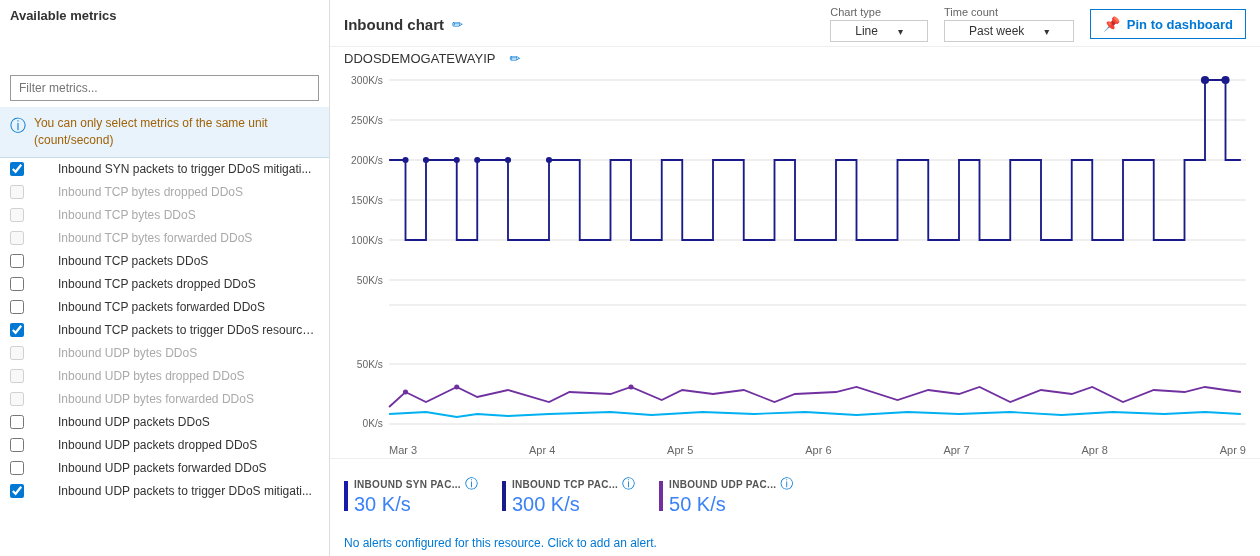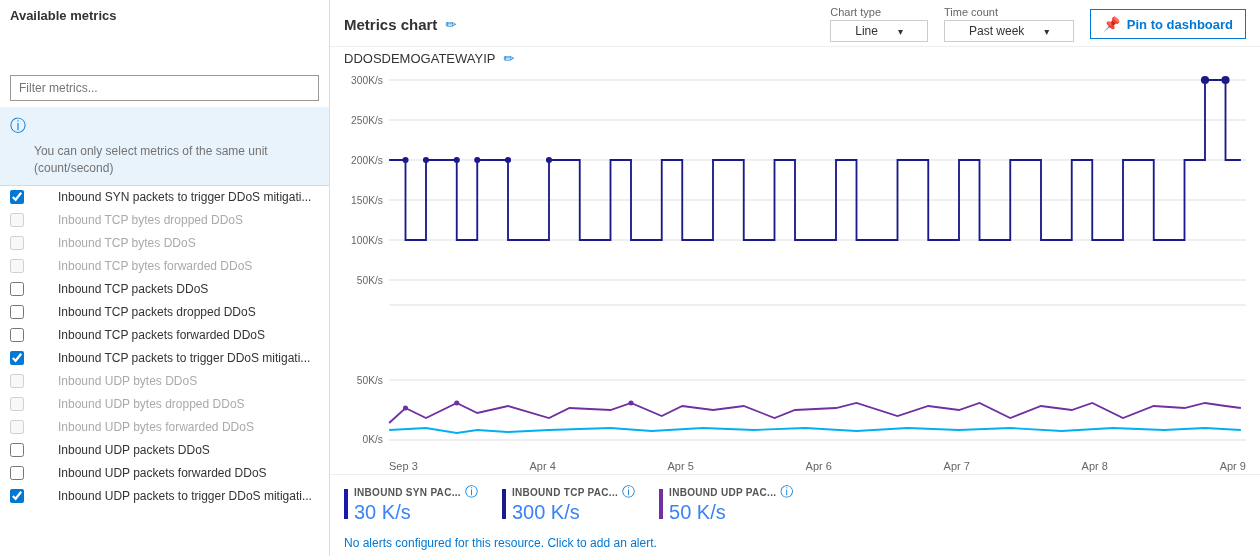--- a/index.html
+++ b/index.html
@@ -41,23 +41,22 @@
       border-bottom: 1px solid #c8dde9;
     }
     #info-box .info-icon {
       color: #0078d4;
       font-size: 16px;
       margin-top: 1px;
       flex-shrink: 0;
     }
     #info-box .info-text {
       font-size: 12px;
-      color: #737373;
+      color: #a16207;
       line-height: 1.4;
-      margin-top: 28px;
     }
     #metrics-list-container {
       flex: 1;
       overflow-y: auto;
       position: relative;
     }
     .metric-item {
       display: flex;
       align-items: center;
       padding: 4px 10px;
@@ -148,21 +147,21 @@
       color: #0078d4;
       cursor: pointer;
       font-size: 13px;
       font-weight: 600;
     }
     #pin-button .pin-icon { font-size: 14px; }
 
     #resource-row {
       display: flex;
       align-items: center;
-      gap: 8px;
+      gap: 14px;
       padding: 4px 14px 4px 14px;
     }
     #resource-name {
       font-size: 13px;
       color: #333;
     }
     #resource-edit-icon {
       color: #0078d4;
       font-size: 13px;
       cursor: pointer;
@@ -189,21 +188,21 @@
       padding: 2px 0 2px 45px;
       font-size: 11px;
       color: #666;
     }
 
     
     #legend-row {
       display: flex;
       align-items: center;
       gap: 24px;
-      padding: 8px 14px;
+      padding: 16px 14px;
       border-top: 1px solid #eee;
     }
     .legend-item {
       display: flex;
       align-items: center;
       gap: 6px;
     }
     .legend-color-bar {
       width: 4px;
       height: 30px;
@@ -276,54 +275,58 @@
       <div class="metric-item">
         <input type="checkbox" id="m6" style="">
         <label for="m6">Inbound TCP packets dropped DDoS</label>
       </div>
       <div class="metric-item">
         <input type="checkbox" id="m7" style="">
         <label for="m7">Inbound TCP packets forwarded DDoS</label>
       </div>
       <div class="metric-item">
         <input type="checkbox" id="m8" checked="" style="">
-        <label for="m8">Inbound TCP packets to trigger DDoS mitigati...</label>
+        <label for="m8">Inbound TCP packets to trigger DDoS resource...</label>
       </div>
       <div class="metric-item disabled">
         <input type="checkbox" disabled="" id="m9" style="">
         <label for="m9">Inbound UDP bytes DDoS</label>
       </div>
       <div class="metric-item disabled">
         <input type="checkbox" disabled="" id="m10" style="">
         <label for="m10">Inbound UDP bytes dropped DDoS</label>
       </div>
       <div class="metric-item disabled">
         <input type="checkbox" disabled="" id="m11" style="">
         <label for="m11">Inbound UDP bytes forwarded DDoS</label>
       </div>
       <div class="metric-item">
         <input type="checkbox" id="m12" style="">
         <label for="m12">Inbound UDP packets DDoS</label>
       </div>
       <div class="metric-item">
+        <input type="checkbox" id="m13" style="">
+        <label for="m13">Inbound UDP packets dropped DDoS</label>
+      </div>
+      <div class="metric-item">
         <input type="checkbox" id="m14" style="">
         <label for="m14">Inbound UDP packets forwarded DDoS</label>
       </div>
       <div class="metric-item">
         <input type="checkbox" id="m15" checked="" style="">
         <label for="m15">Inbound UDP packets to trigger DDoS mitigati...</label>
       </div>
     </div>
 </div>
 
 <div id="right-panel">
 
   <div id="chart-header">
     <div id="chart-title-group">
-      <span id="chart-title">Metrics chart</span>
+      <span id="chart-title">Inbound chart</span>
       <span id="chart-title-edit-icon">✏</span>
     </div>
     <div id="chart-controls">
       <div class="control-group">
         <span class="control-label">Chart type</span>
         <div class="control-select">
           <span>Line</span>
           <span class="chevron">▾</span>
         </div>
       </div>
@@ -402,21 +405,21 @@
         <circle cx="60" cy="40" r="2.5" fill="#7030a0"></circle>
         <circle cx="110" cy="35" r="2.5" fill="#7030a0"></circle>
         <circle cx="280" cy="35" r="2.5" fill="#7030a0"></circle>
 
         <polyline points="44,62 80,60 110,65 130,62 160,64 200,62 260,60 300,63 350,60 400,62 450,60 500,63 550,60 600,62 650,60 700,63 750,60 800,62 840,60 875,62" fill="none" stroke="#00b0f0" stroke-width="1.8"></polyline>
       </svg>
     </div>
 
     <div id="x-axis">
 
-    <span>Sep 3</span>
+    <span>Mar 3</span>
         <span>Apr 4</span>
         <span>Apr 5</span>
         <span>Apr 6</span>
         <span>Apr 7</span>
         <span>Apr 8</span>
         <span>Apr 9</span>
       </div>
   </div>
 
   <div id="legend-row">

